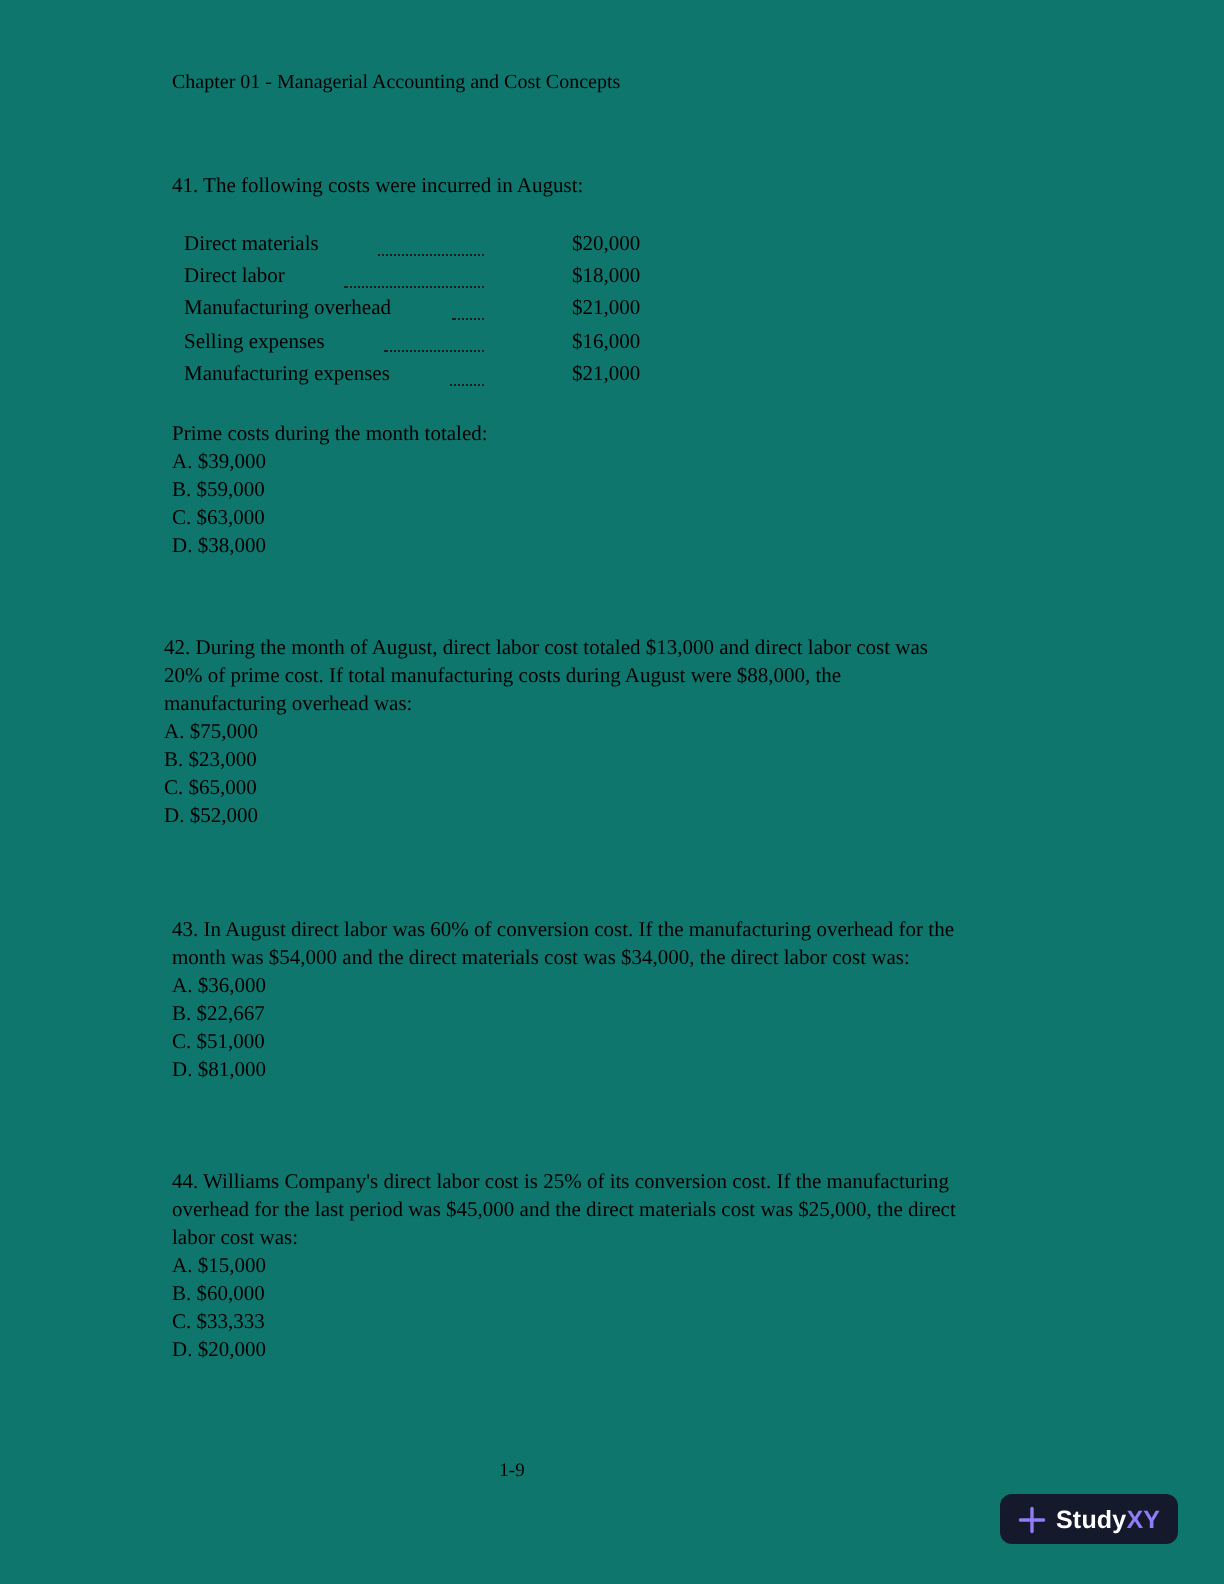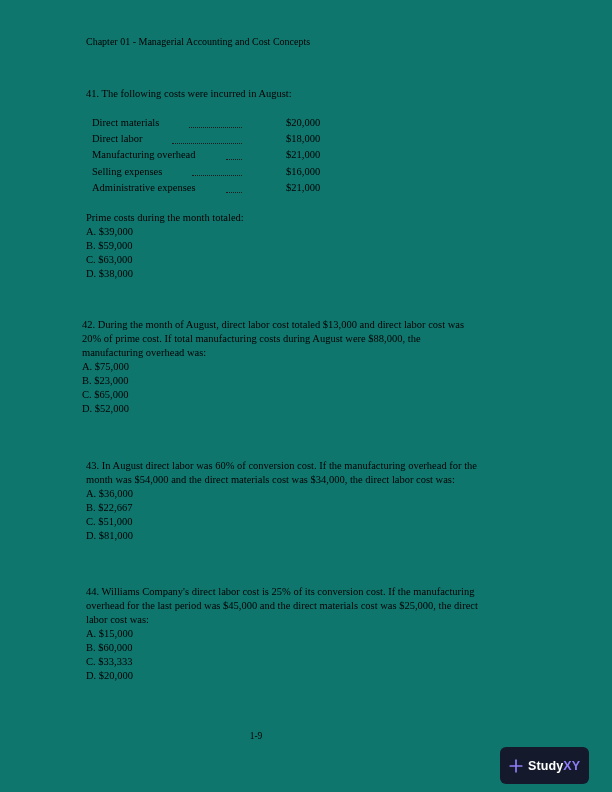--- a/index.html
+++ b/index.html
@@ -48,21 +48,21 @@
   .q44-block { left: 86px; top: 585px; }
   .option { font-size: 10.5px; line-height: 14px; }
   .footer-pagenum {
     left: 0; top: 730px;
     width: 512px;
     text-align: center;
     font-size: 9.5px; line-height: 12px;
   }
   .logo-badge {
     left: 500px; top: 747px;
-    height: 37px;
+    height: 25px;
     border-radius: 6px;
     display: flex;
     align-items: center;
     padding: 0 9px;
     gap: 5px;
     font-family: "Liberation Sans", sans-serif;
     font-weight: 700;
     font-size: 12.5px;
     letter-spacing: 0.1px;
   }
@@ -93,21 +93,21 @@
       <span class="cost-label">Manufacturing overhead</span>
       <span class="cost-leader"></span>
       <span class="cost-amount">$21,000</span>
     </div>
     <div class="cost-row">
       <span class="cost-label">Selling expenses</span>
       <span class="cost-leader"></span>
       <span class="cost-amount">$16,000</span>
     </div>
     <div class="cost-row">
-      <span class="cost-label">Administrative expenses</span>
+      <span class="cost-label">Manufacturing expenses</span>
       <span class="cost-leader"></span>
       <span class="cost-amount">$21,000</span>
     </div>
   </div>
 
   <div class="abs q41-prompt-block">
     <div class="body-text">Prime costs during the month totaled:</div>
     <div class="option">A. $39,000</div>
     <div class="option">B. $59,000</div>
     <div class="option">C. $63,000</div>

